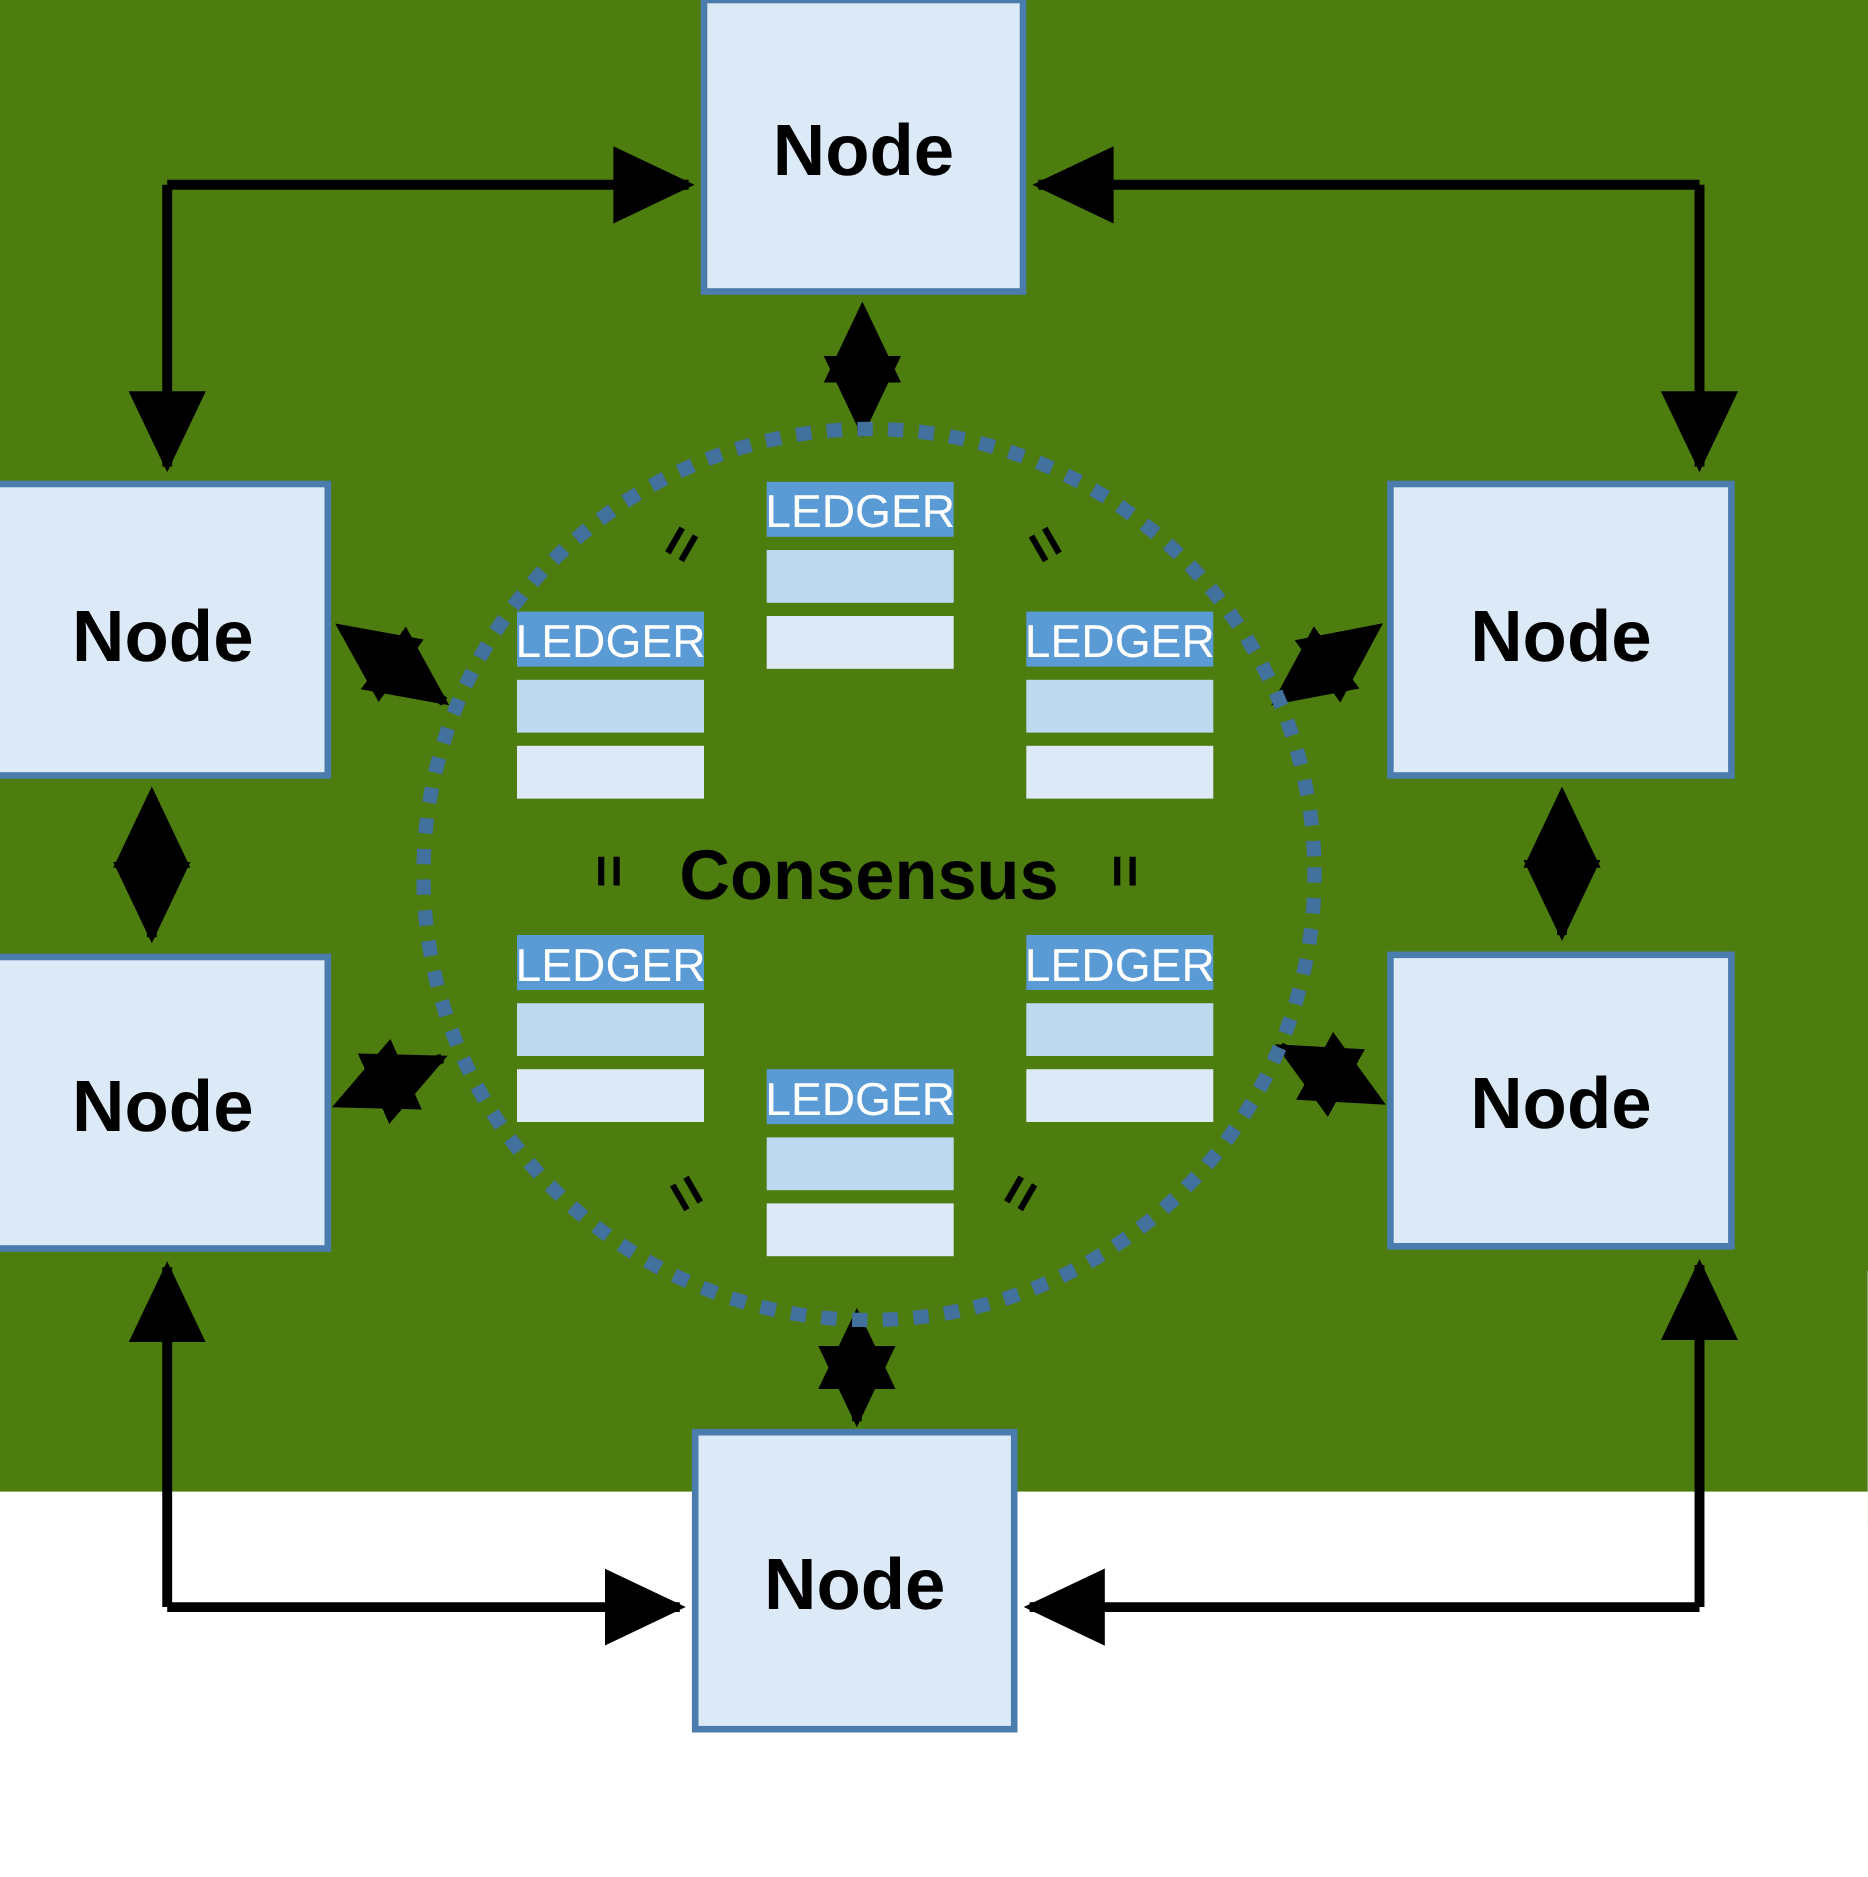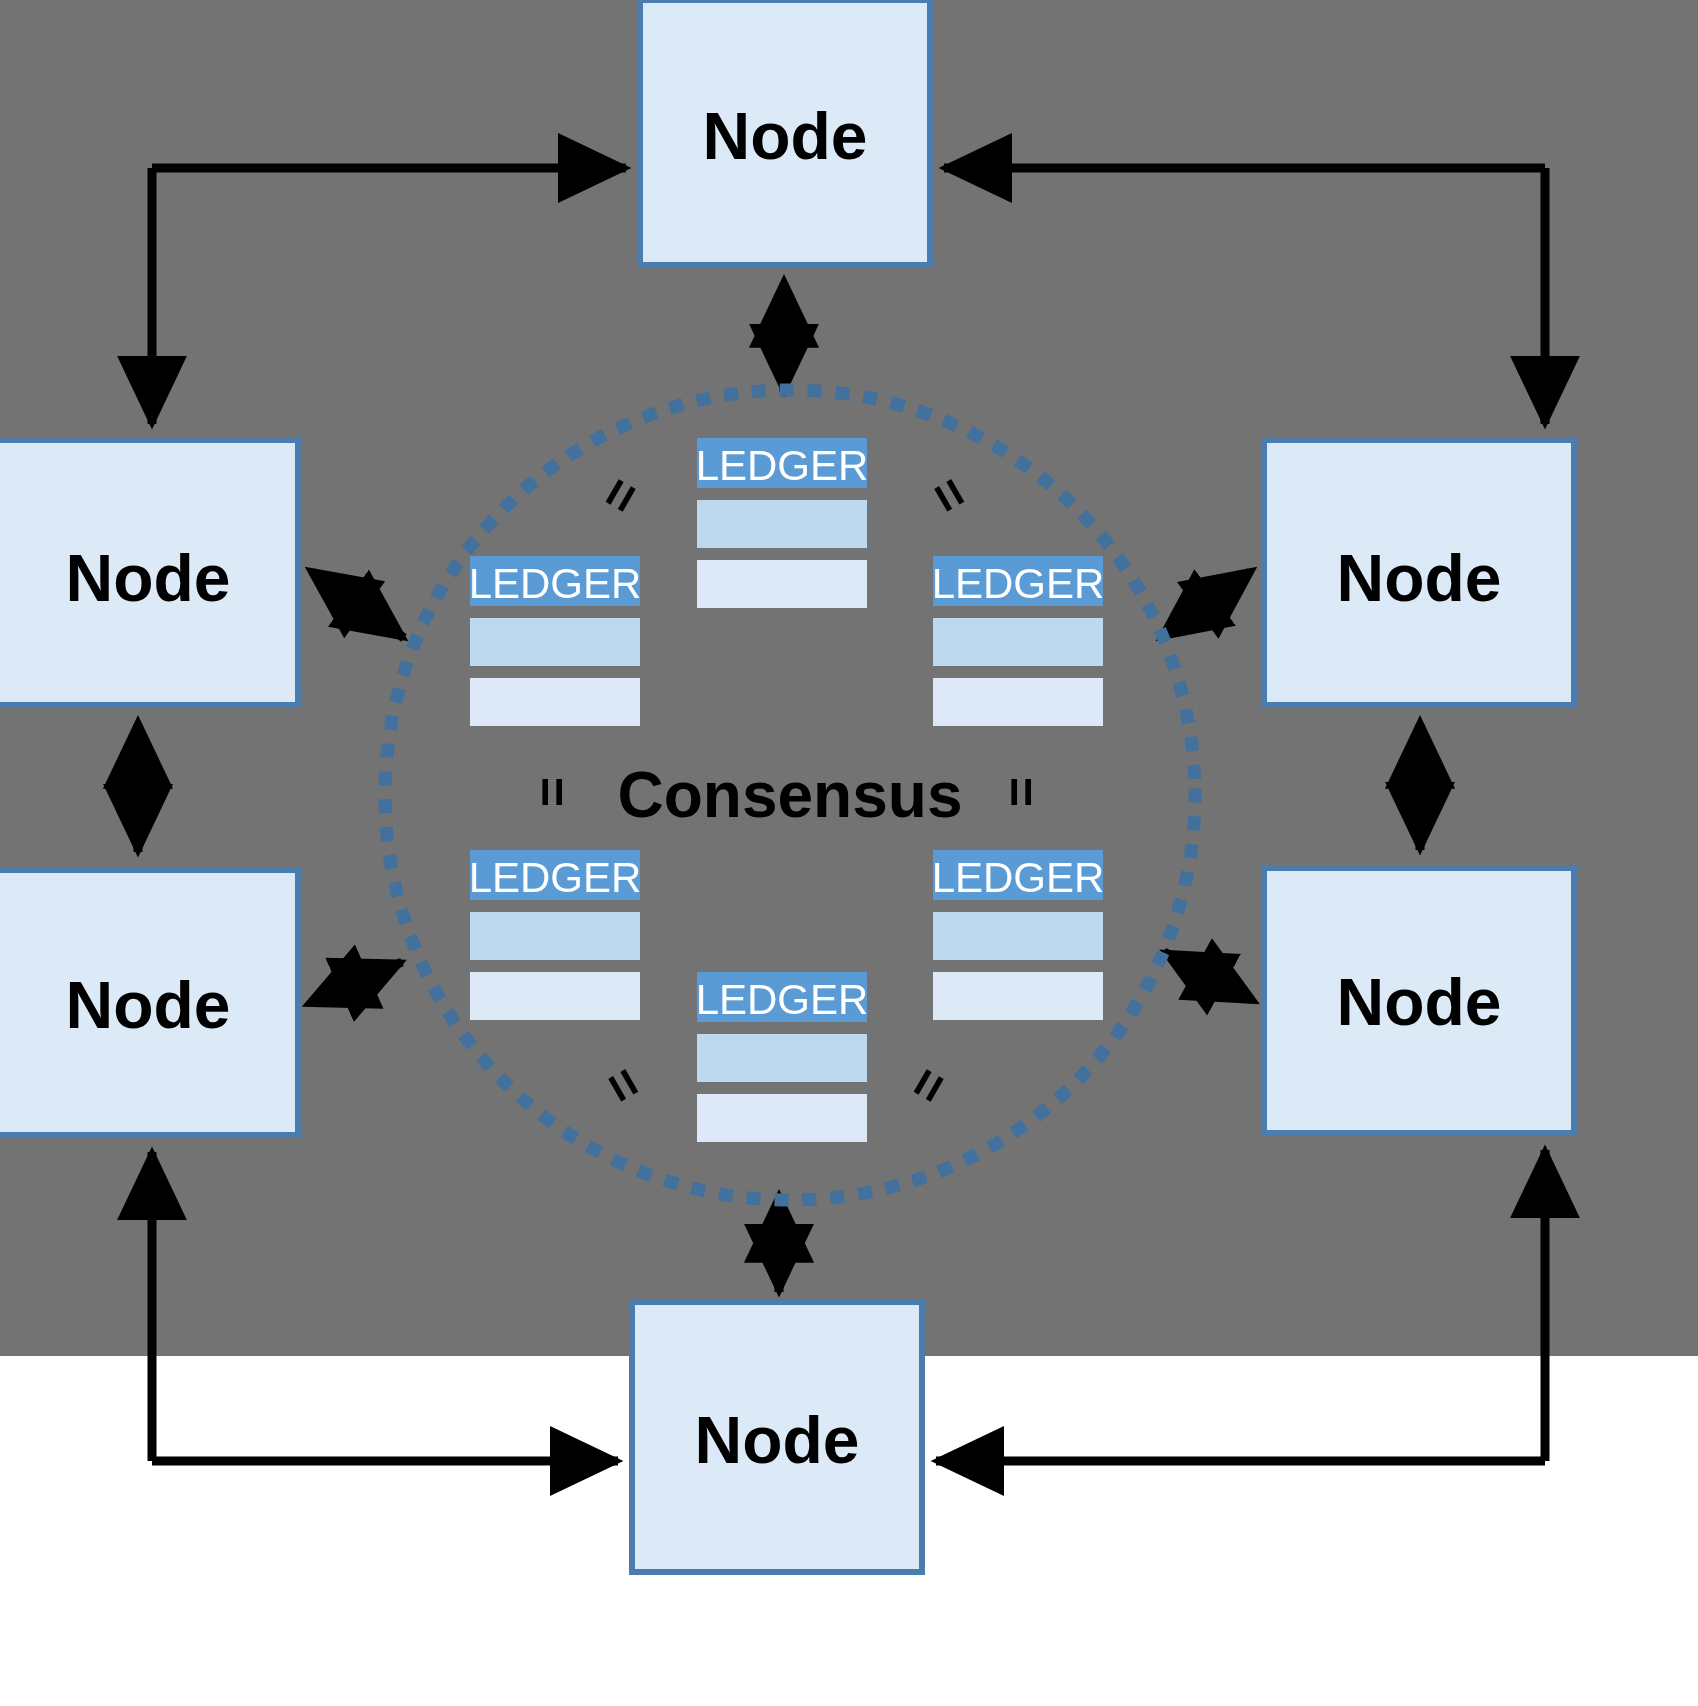--- a/index.html
+++ b/index.html
@@ -10,21 +10,21 @@
   body {
     width: 1698px;
     height: 1706px;
     font-family: "Liberation Sans", sans-serif;
     overflow: hidden;
   }
   #diagram-root {
     position: relative;
     width: 1698px;
     height: 1356px;
-    background: #737373;
+    background: #4d7c0f;
   }
   svg#diagram-svg {
     position: absolute;
     top: 0;
     left: 0;
     width: 1698px;
     height: 1706px;
   }
   .node-label {
     font-family: "Liberation Sans", sans-serif;

